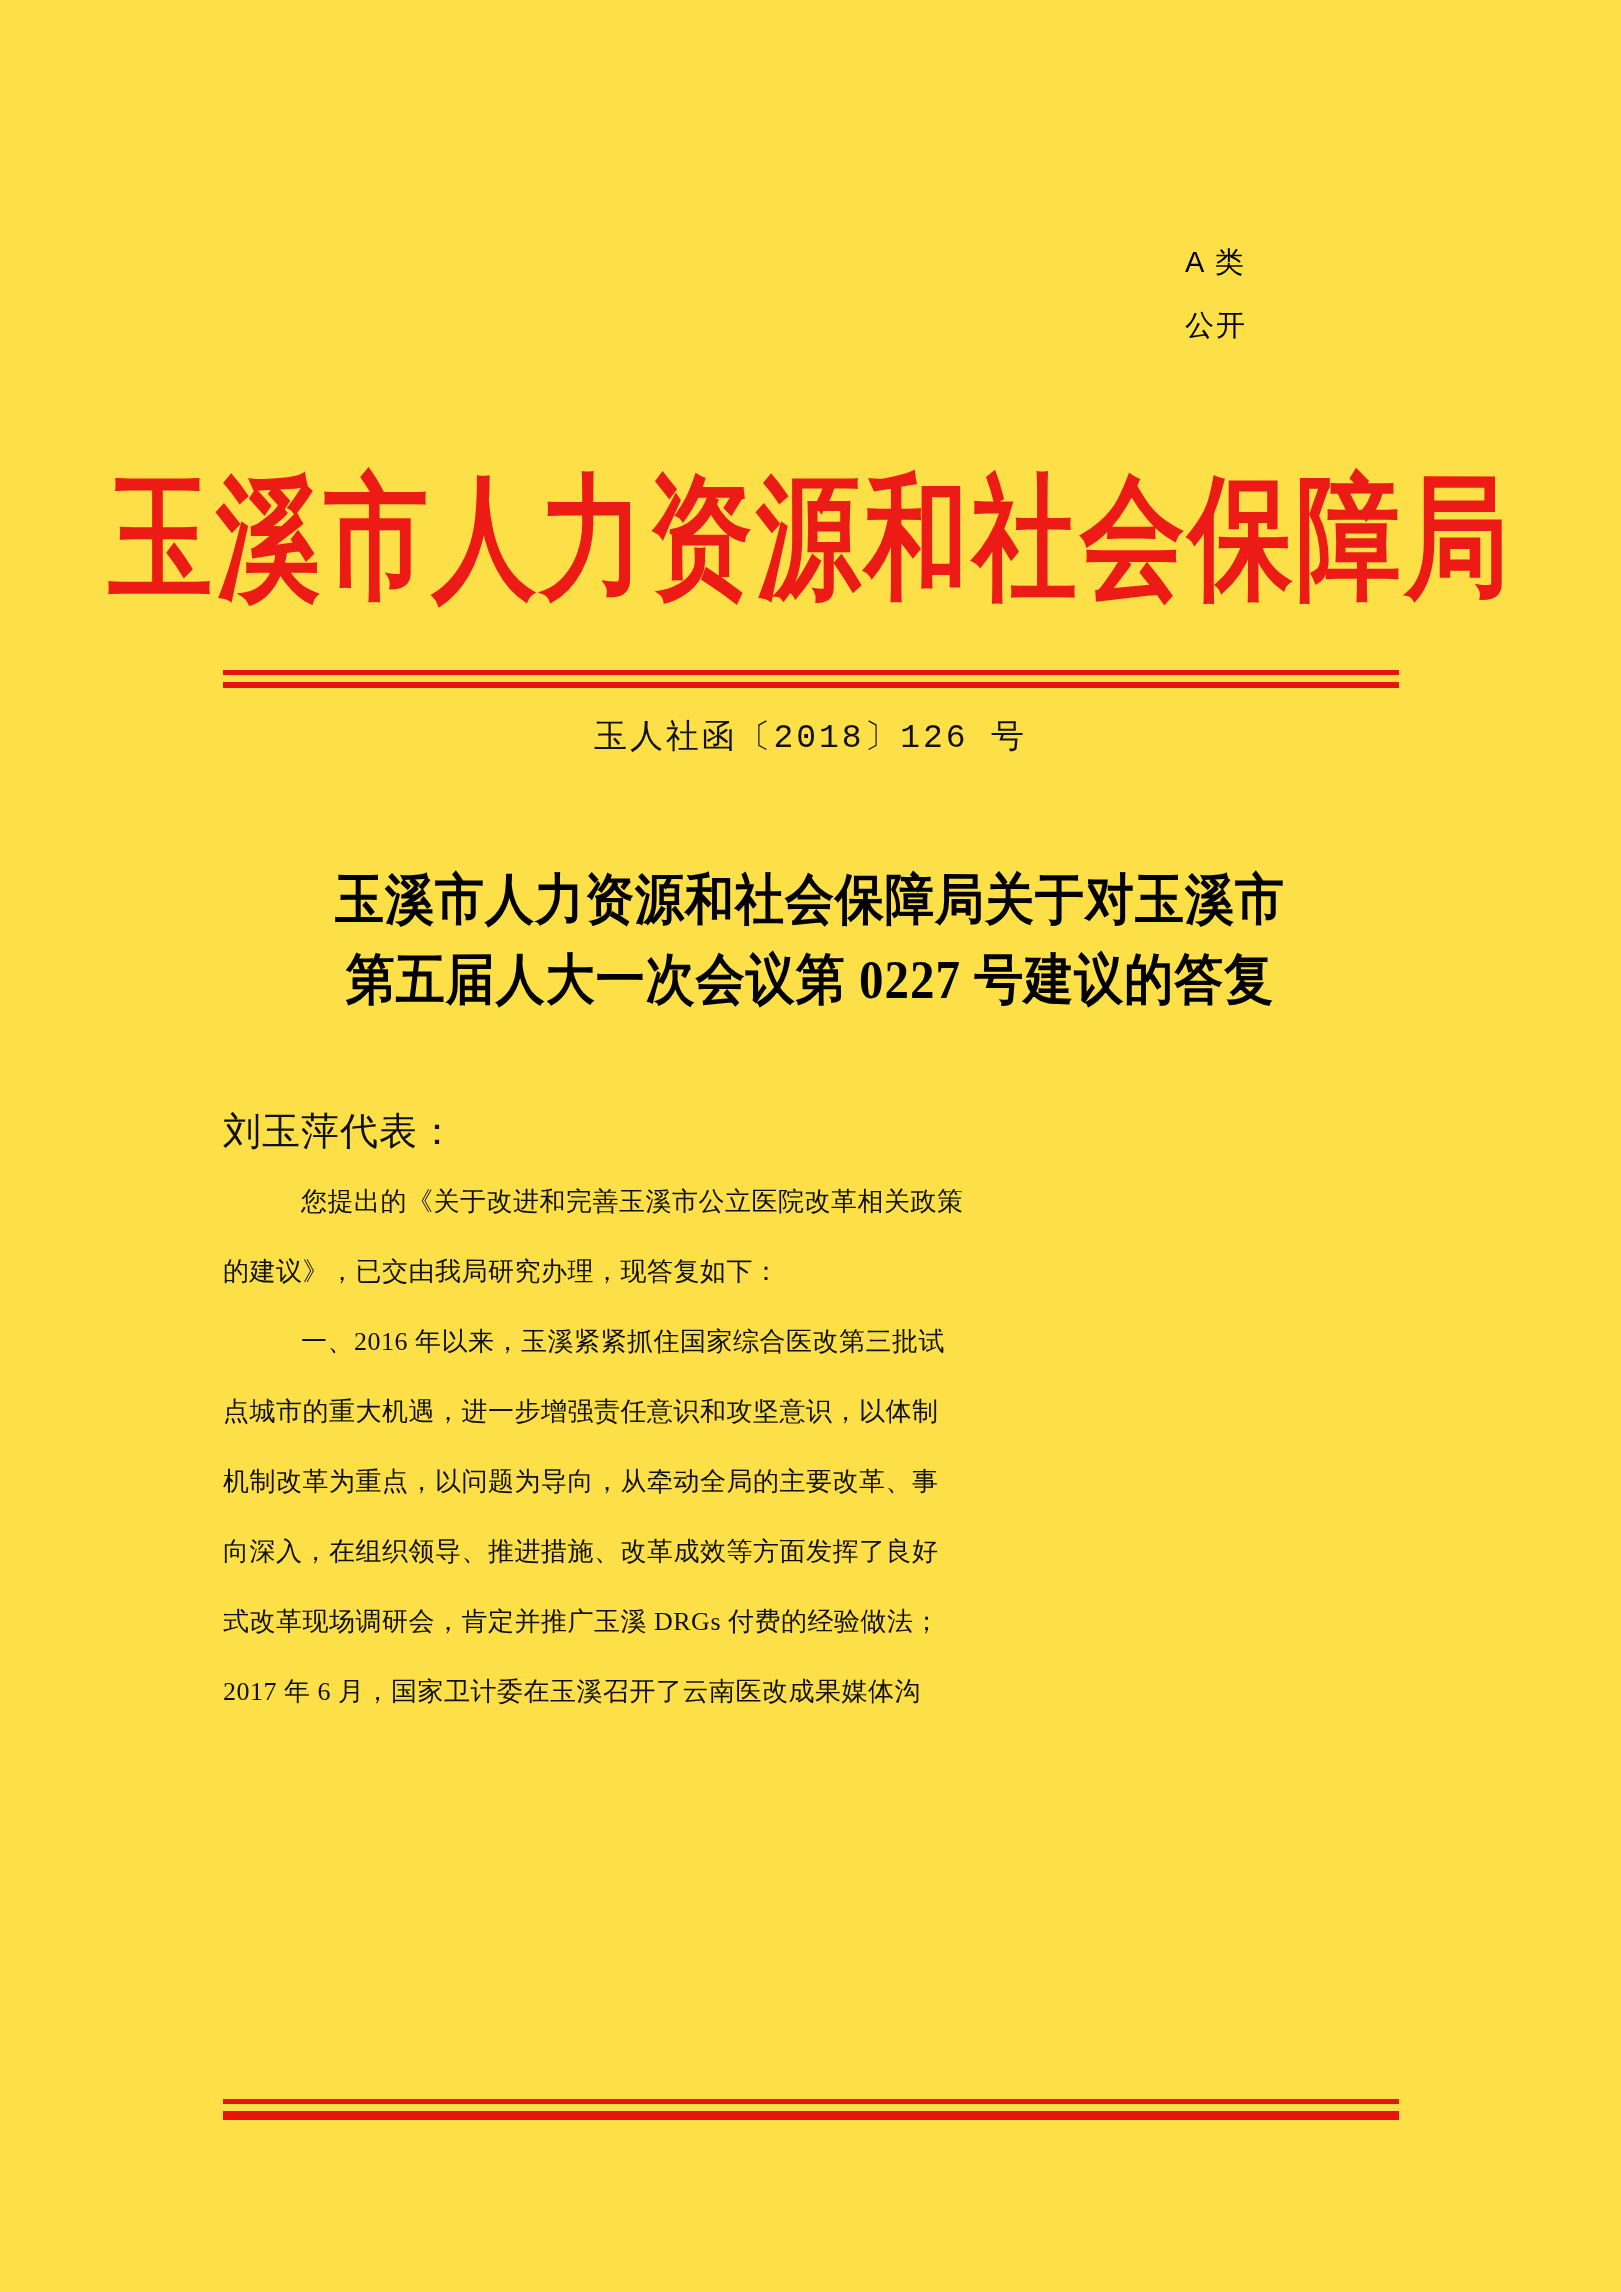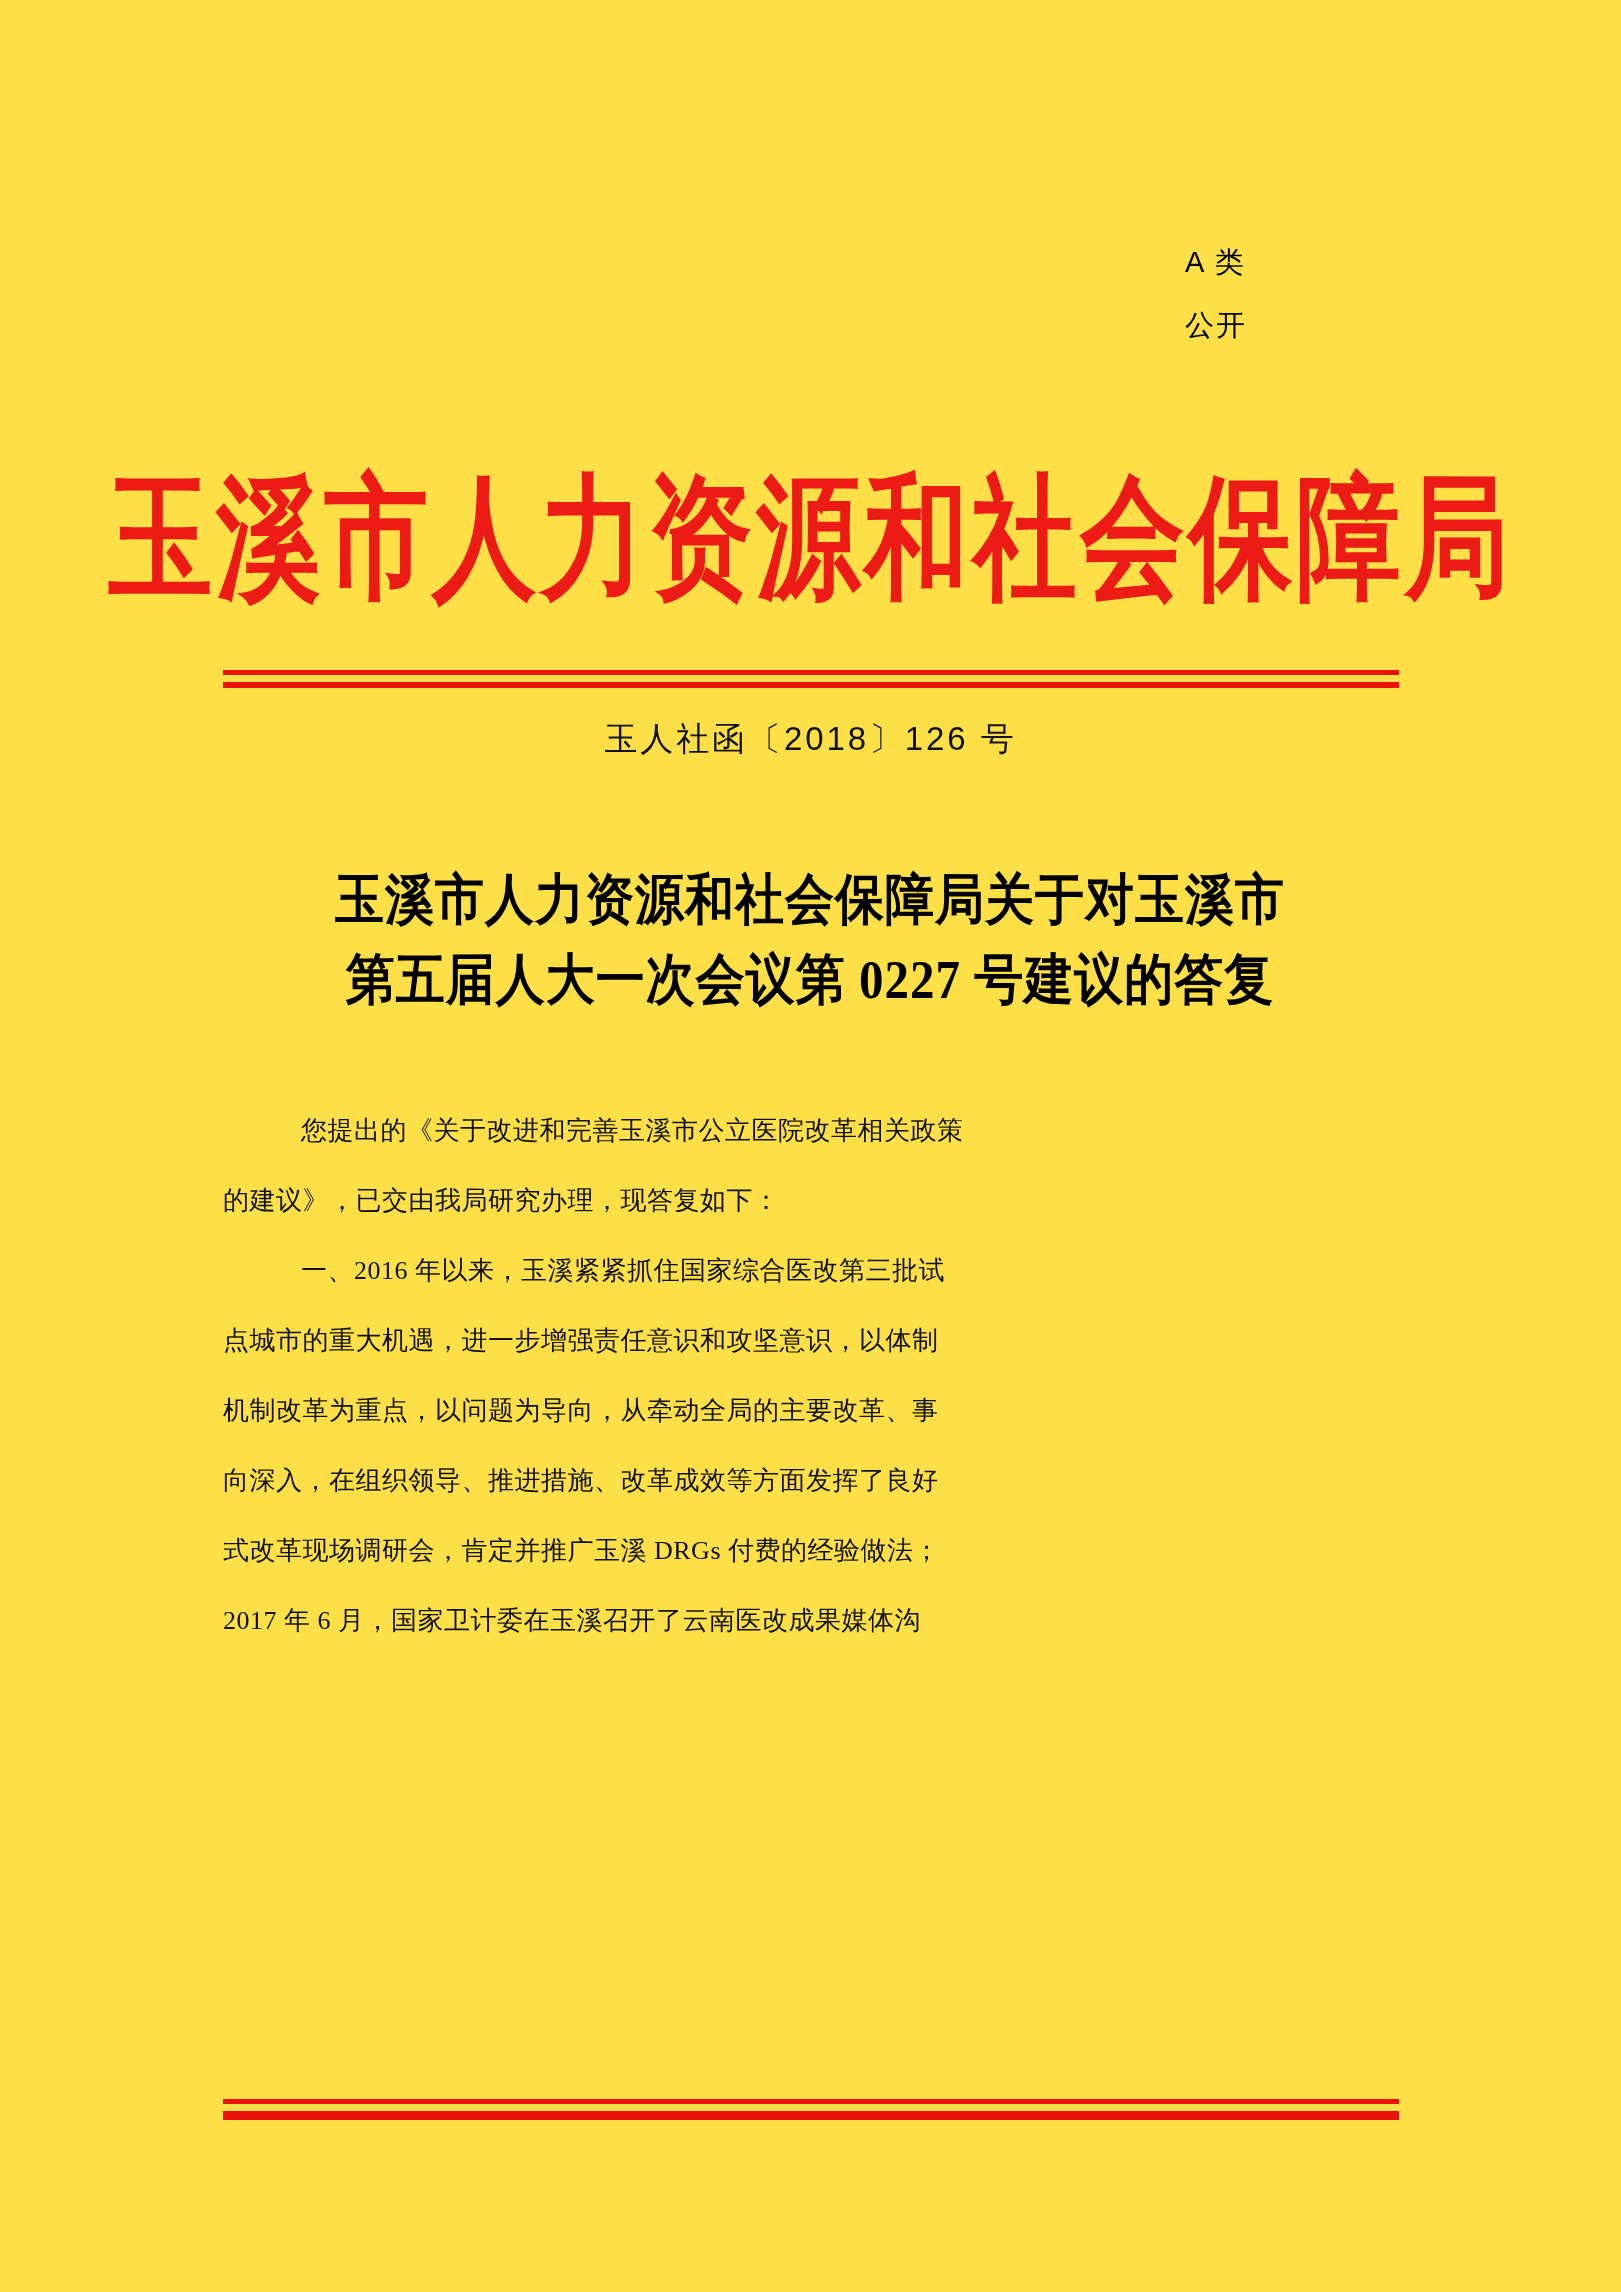--- a/index.html
+++ b/index.html
@@ -87,21 +87,21 @@
   .rule-bottom .rule-a { height: 4.9px; }
   .rule-bottom .rule-b { height: 8.8px; }
 
   
   .doc-number {
     position: absolute;
     top: 714px;
     left: 0;
     width: 100%;
     text-align: center;
-    font-family: Liberation Sans, sans-serif;
+    font-family: Liberation Mono, monospace;
     font-size: 33px;
     line-height: 49px;
     color: #111111;
     letter-spacing: 2.9px;
     white-space: nowrap;
   }
 
   
   .doc-title {
     position: absolute;
@@ -171,20 +171,21 @@
   </div>
 
   <div class="doc-number">玉人社函〔2018〕126 号</div>
 
   <div class="doc-title">
     <div class="tline">玉溪市人力资源和社会保障局关于对玉溪市</div>
     <div class="tline">第五届人大一次会议第 0227 号建议的答复</div>
   </div>
 
   <div class="body-block">
+    <div class="salutation">刘玉萍代表：</div>
 
     <div>
       <div class="para-line indent">您提出的《关于改进和完善玉溪市公立医院改革相关政策</div>
       <div class="para-line">的建议》，已交由我局研究办理，现答复如下：</div>
     </div>
 
     <div>
       <div class="para-line indent">一、2016 年以来，玉溪紧紧抓住国家综合医改第三批试</div>
       <div class="para-line">点城市的重大机遇，进一步增强责任意识和攻坚意识，以体制</div>
       <div class="para-line">机制改革为重点，以问题为导向，从牵动全局的主要改革、事</div>

